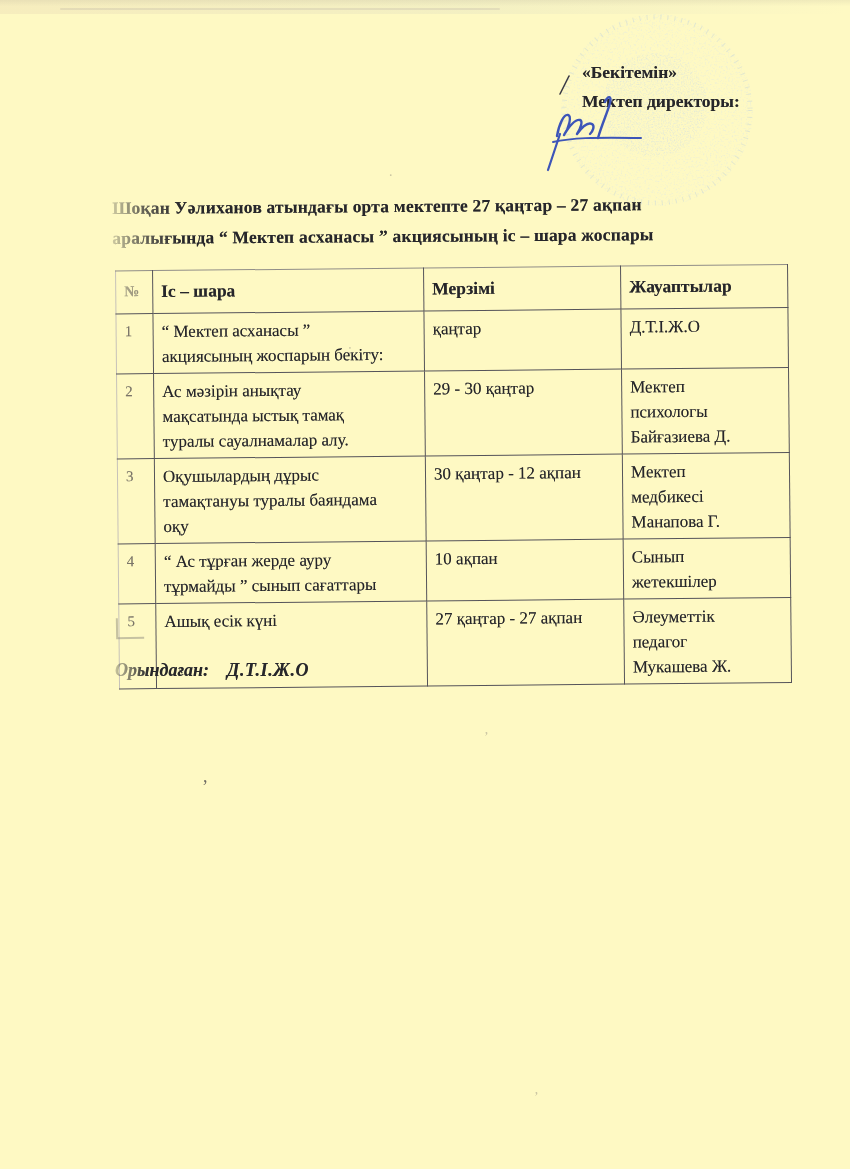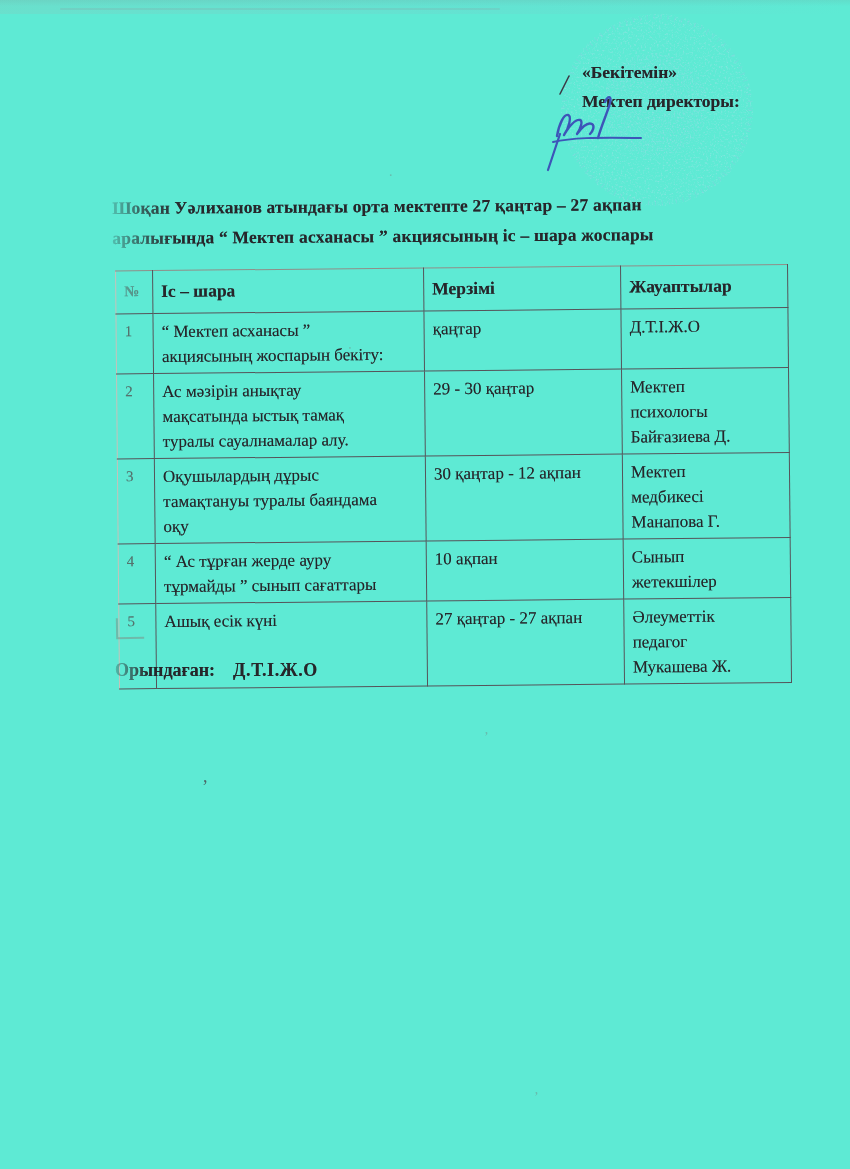--- a/index.html
+++ b/index.html
@@ -1,18 +1,18 @@
 <!DOCTYPE html>
 <html><head>
 <meta charset="utf-8">
 <style>
   html,body{margin:0;padding:0;background:#e8e8e8;}
   .page{
     position:relative;width:850px;height:1169px;margin:0 auto;
-    background:#5eead4;overflow:hidden;
+    background:#fef9c3;overflow:hidden;
     font-family:"Liberation Serif","DejaVu Serif",serif;
     color:#26262a;
   }
   .ink{ text-shadow:0 0 0.6px rgba(45,45,55,0.55); }
 
   
   .scan-top{
     position:absolute;left:0;top:0;width:850px;height:14px;
     background:
       linear-gradient(to bottom, rgba(120,110,115,0.10), rgba(0,0,0,0) 45%),
@@ -79,20 +79,21 @@
     border-left:2px solid rgba(130,126,120,0.45);
     border-bottom:2px solid rgba(130,126,120,0.45);
     transform:rotate(-1deg);
   }
 
   
   .footer-line{
     position:absolute;left:115px;top:660px;font-weight:bold;font-size:18px;
     -webkit-mask-image:linear-gradient(to right, rgba(0,0,0,0.25) 0px, #000 34px);
             mask-image:linear-gradient(to right, rgba(0,0,0,0.25) 0px, #000 34px);
+            font-style:italic;
   }
   .footer-line .val{margin-left:18px;letter-spacing:0.6px;}
 
   
   .stray{position:absolute;color:rgba(70,68,72,0.8);font-size:18px;}
   .stray.faint{color:rgba(120,115,112,0.4);font-size:14px;}
 </style>
 </head>
 <body>
 

